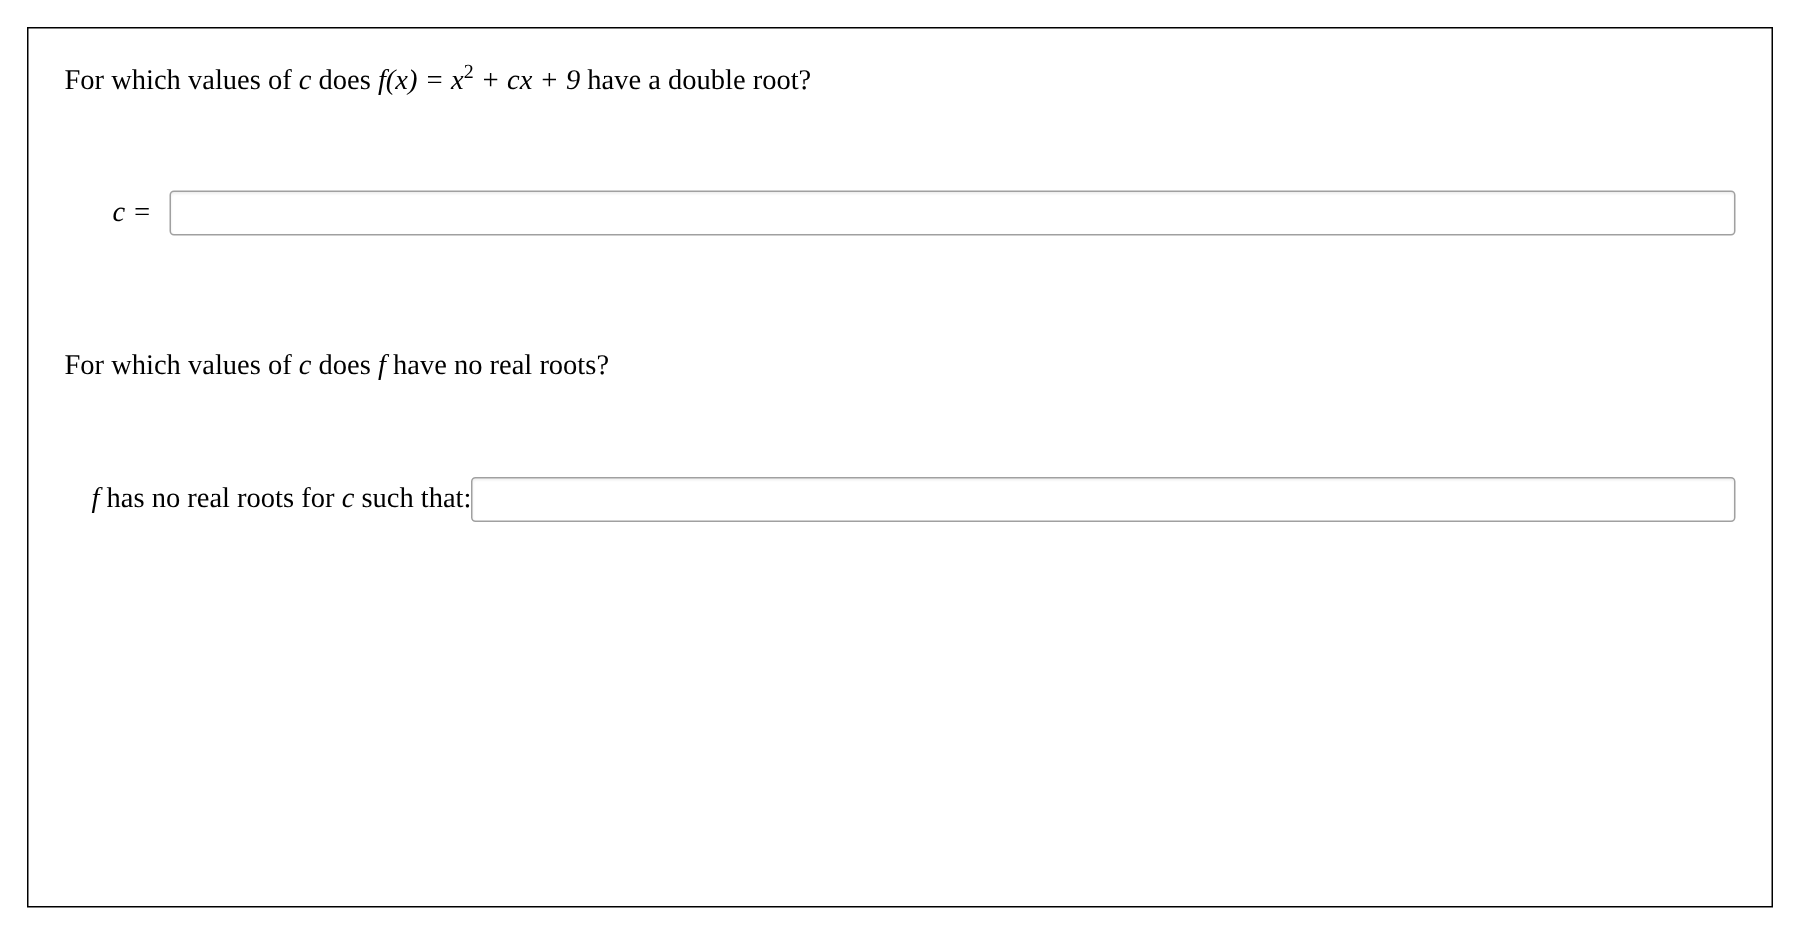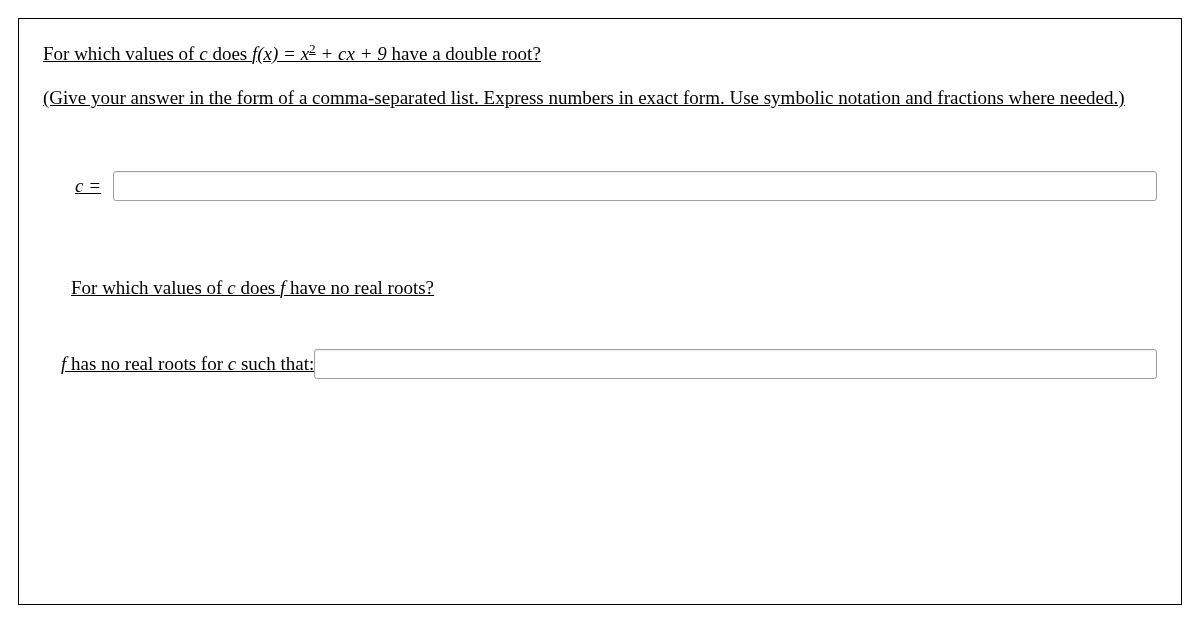--- a/index.html
+++ b/index.html
@@ -1,19 +1,18 @@
 <!DOCTYPE html>
 <html><head>
   <meta charset="utf-8">
   <style>
     * {
       box-sizing: border-box;
       margin: 0;
       padding: 0;
-      text-decoration: underline;
     }
     body {
       font-family: 'Times New Roman', Times, serif;
       font-size: 19px;
       background: #fff;
       padding: 18px;
       width: 1200px;
       height: 623px;
       color: #000;
     }
@@ -44,21 +43,21 @@
       align-items: center;
       gap: 12px;
       margin-top: 58px;
       margin-bottom: 72px;
       padding-left: 32px;
     }
     .answer-row-2 {
       display: flex;
       align-items: center;
       gap: 0;
-      margin-top: 46px;
+      margin-top: 58px;
       padding-left: 18px;
     }
     .label-math {
       font-style: italic;
       white-space: nowrap;
       font-size: 19px;
     }
     .label-text {
       white-space: nowrap;
       font-size: 19px;
@@ -68,33 +67,31 @@
       height: 30px;
       padding: 4px 8px;
       font-size: 16px;
       border: 1px solid #a0a0a0;
       border-radius: 3px;
       background: #fff;
       box-shadow: inset 0 1px 2px rgba(0,0,0,0.08);
     }
     .gap-question2 {
       margin-top: 12px;
-      margin-left: 28px;
     }
   </style>
 </head>
 <body>
 
 <div class="container">
 
   <div class="question-text">
     <span>For which values of </span><span class="math-italic">c</span><span> does  </span><span class="math-italic">f(x) = x</span><span class="sup">2</span><span class="math-italic"> + cx + 9</span><span> have a double root?</span>
   </div>
 
-  <div class="instruction">(Give your answer in the form of a comma-separated list. Express numbers in exact form. Use symbolic notation and fractions where needed.)</div>
 
   <div class="answer-row">
     <span class="label-math">c =</span>
     <input type="text" value="" style="">
   </div>
 
   <div class="question-text gap-question2">
     <span>For which values of </span><span class="math-italic">c</span><span> does  </span><span class="math-italic">f</span><span> have no real roots?</span>
   </div>
 

